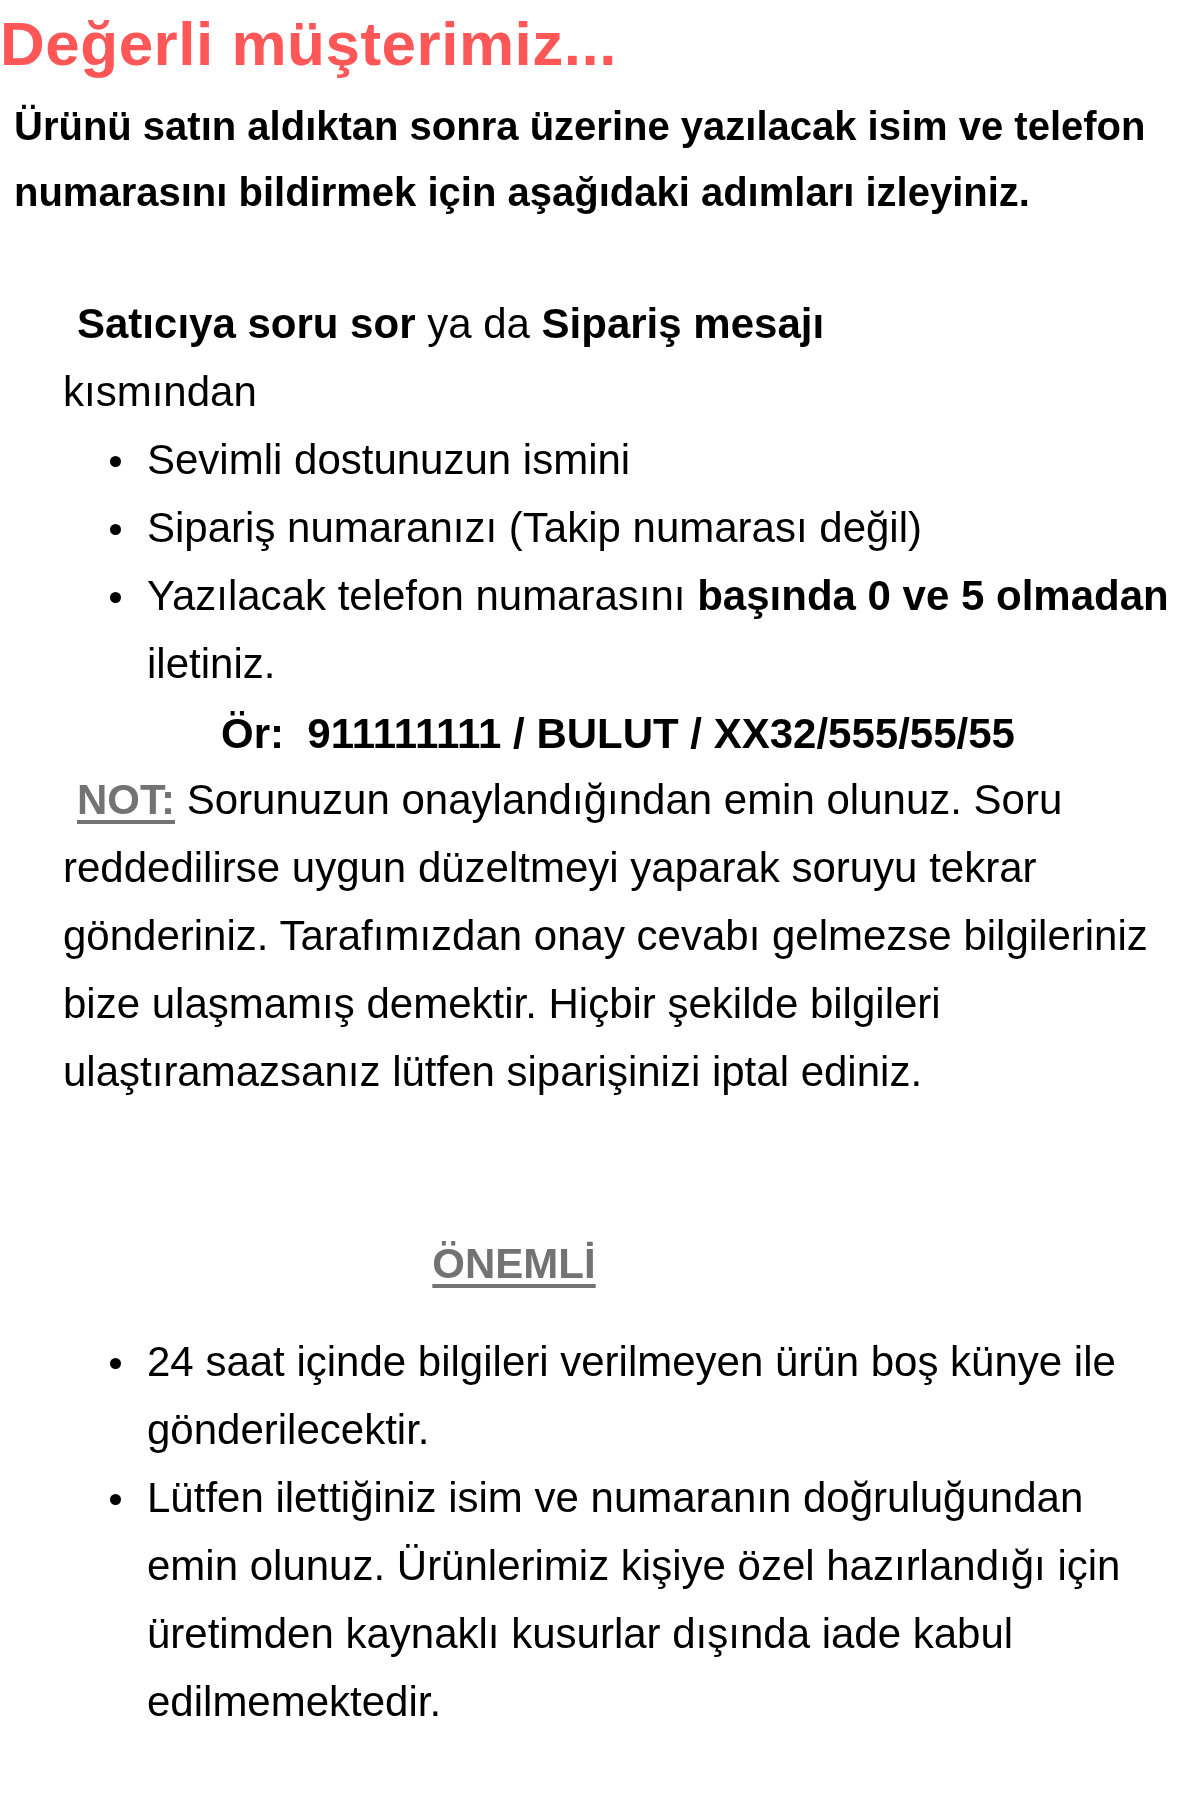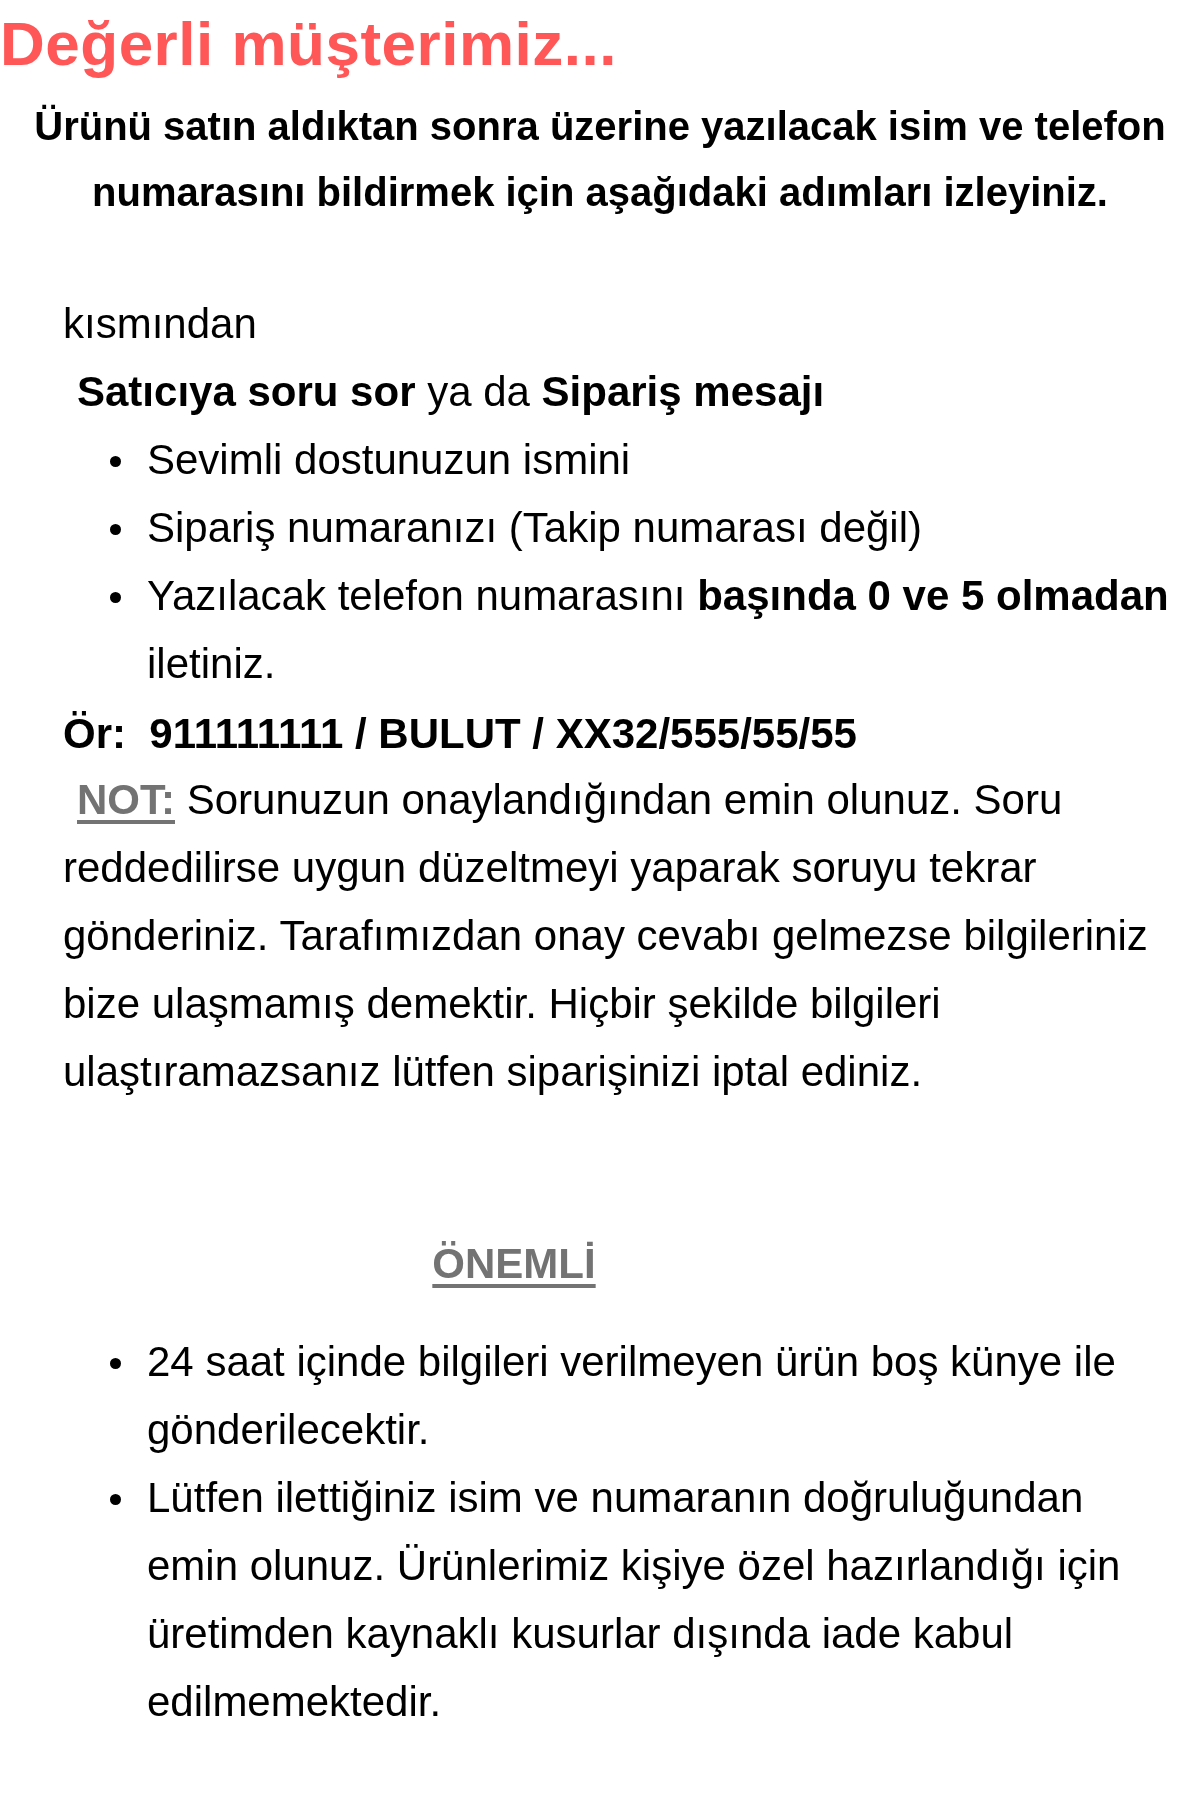--- a/index.html
+++ b/index.html
@@ -7,21 +7,21 @@
       width: 1200px; height: 1800px; overflow: hidden; position: relative;
       font-family: "Liberation Sans", sans-serif; color: #000000;
     }
     .title {
       position: absolute; left: 0; width: 1200px; top: 0px;
       text-align: left; font-weight: bold; font-size: 62px; line-height: 88px;
       color: #FF5757; letter-spacing: 0.5px;
     }
     .intro {
       position: absolute; left: 14px; width: 1172px; top: 93px;
-      text-align: center; font-weight: bold; font-size: 40px; line-height: 66px;
+      text-align: left; font-weight: bold; font-size: 40px; line-height: 66px;
     }
     .body-block {
       position: absolute; left: 63px; width: 1110px;
       font-size: 42px; line-height: 68px;
     }
     .b { font-weight: bold; }
     .red { color: #737373; font-weight: bold; text-decoration: underline; text-decoration-thickness: 4px; text-underline-offset: 6px; }
     ul.bullets { margin: 0; padding: 0; list-style: none; }
     ul.bullets li { position: relative; padding-left: 84px; }
     ul.bullets li .dot {
@@ -38,32 +38,32 @@
     .block2 { top: 1328px; }
   </style>
 </head>
 <body>
 
 <div class="title">Değerli müşterimiz...</div>
 
 <div class="intro">Ürünü satın aldıktan sonra üzerine yazılacak isim ve telefon numarasını bildirmek için aşağıdaki adımları izleyiniz.</div>
 
 <div class="body-block block1">
-  <div>kısmından</div>
   <div style="padding-left:14px;">
     <span class="b">Satıcıya soru sor</span><span> ya da </span><span class="b">Sipariş mesajı</span>
   </div>
+  <div>kısmından</div>
   <ul class="bullets">
     <li><span class="dot"></span><span>Sevimli dostunuzun ismini</span></li>
     <li><span class="dot"></span><span>Sipariş numaranızı (Takip numarası değil)</span></li>
     <li><span class="dot"></span><span>Yazılacak telefon numarasını </span><span class="b">başında 0 ve 5 olmadan</span><span> iletiniz.</span></li>
   </ul>
 </div>
 
-<div class="body-block example b" style="white-space:pre;">Ör:  911111111 / BULUT / XX32/555/55/55</div>
+<div class="body-block example b" style="white-space:pre;text-align:center;">Ör:  911111111 / BULUT / XX32/555/55/55</div>
 
 <div class="body-block note">
   <span style="padding-left:14px;"></span><span class="red">NOT:</span><span> Sorunuzun onaylandığından emin olunuz. Soru reddedilirse uygun düzeltmeyi yaparak soruyu tekrar gönderiniz. Tarafımızdan onay cevabı gelmezse bilgileriniz bize ulaşmamış demektir. Hiçbir şekilde bilgileri ulaştıramazsanız lütfen siparişinizi iptal ediniz.</span>
 </div>
 
 <div class="onemli-heading">
   <span class="red">ÖNEMLİ</span>
 </div>
 
 <div class="body-block block2">

